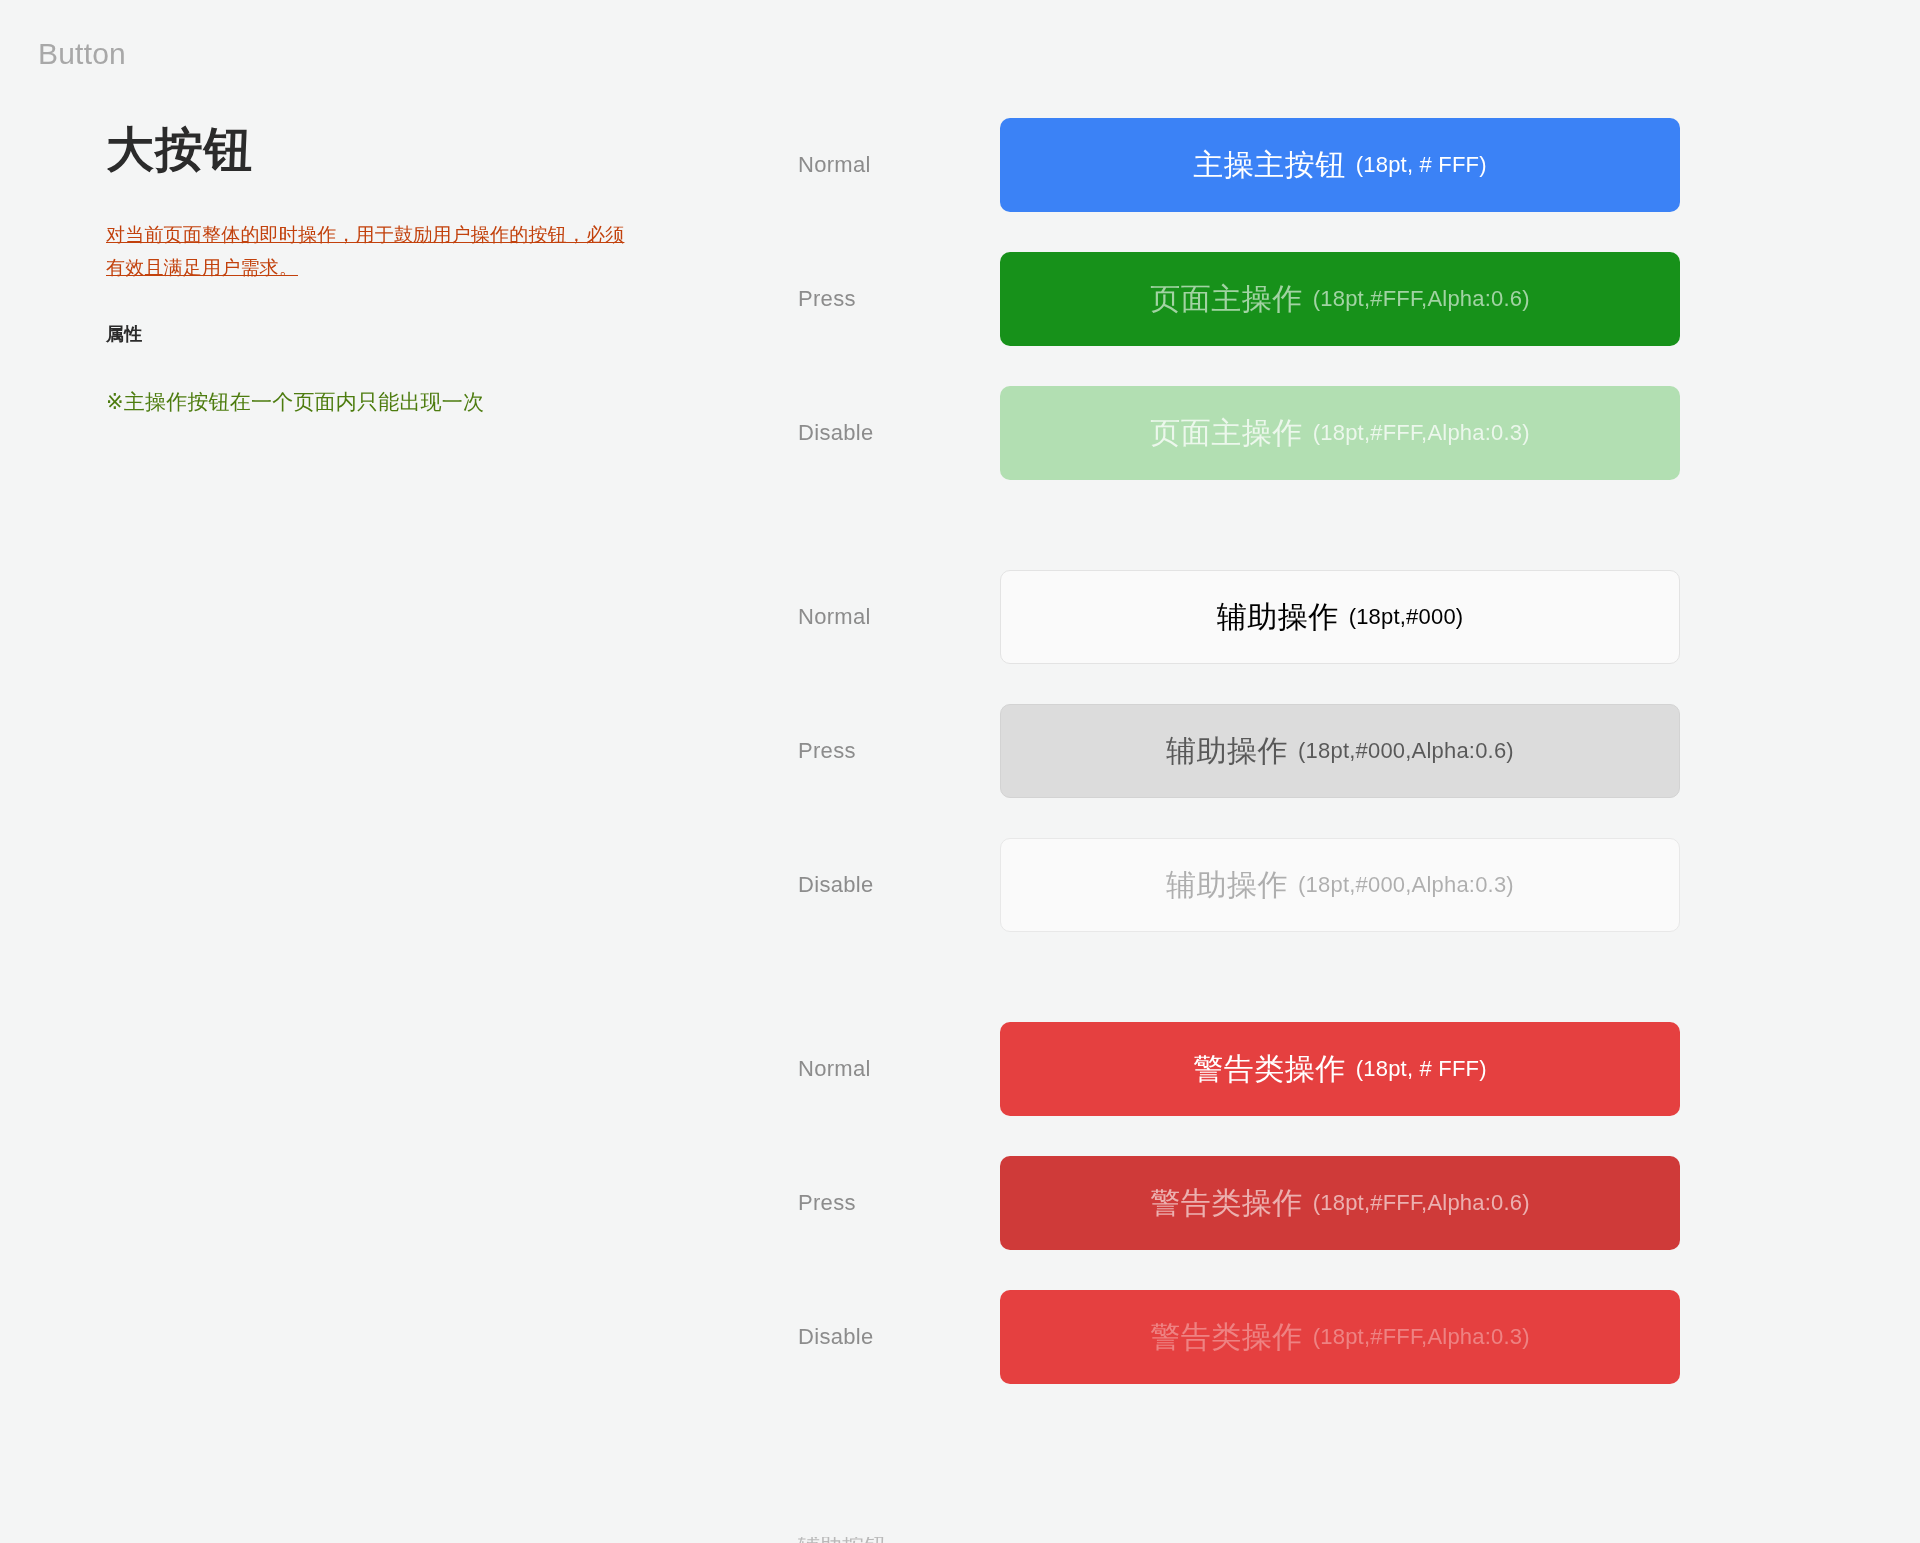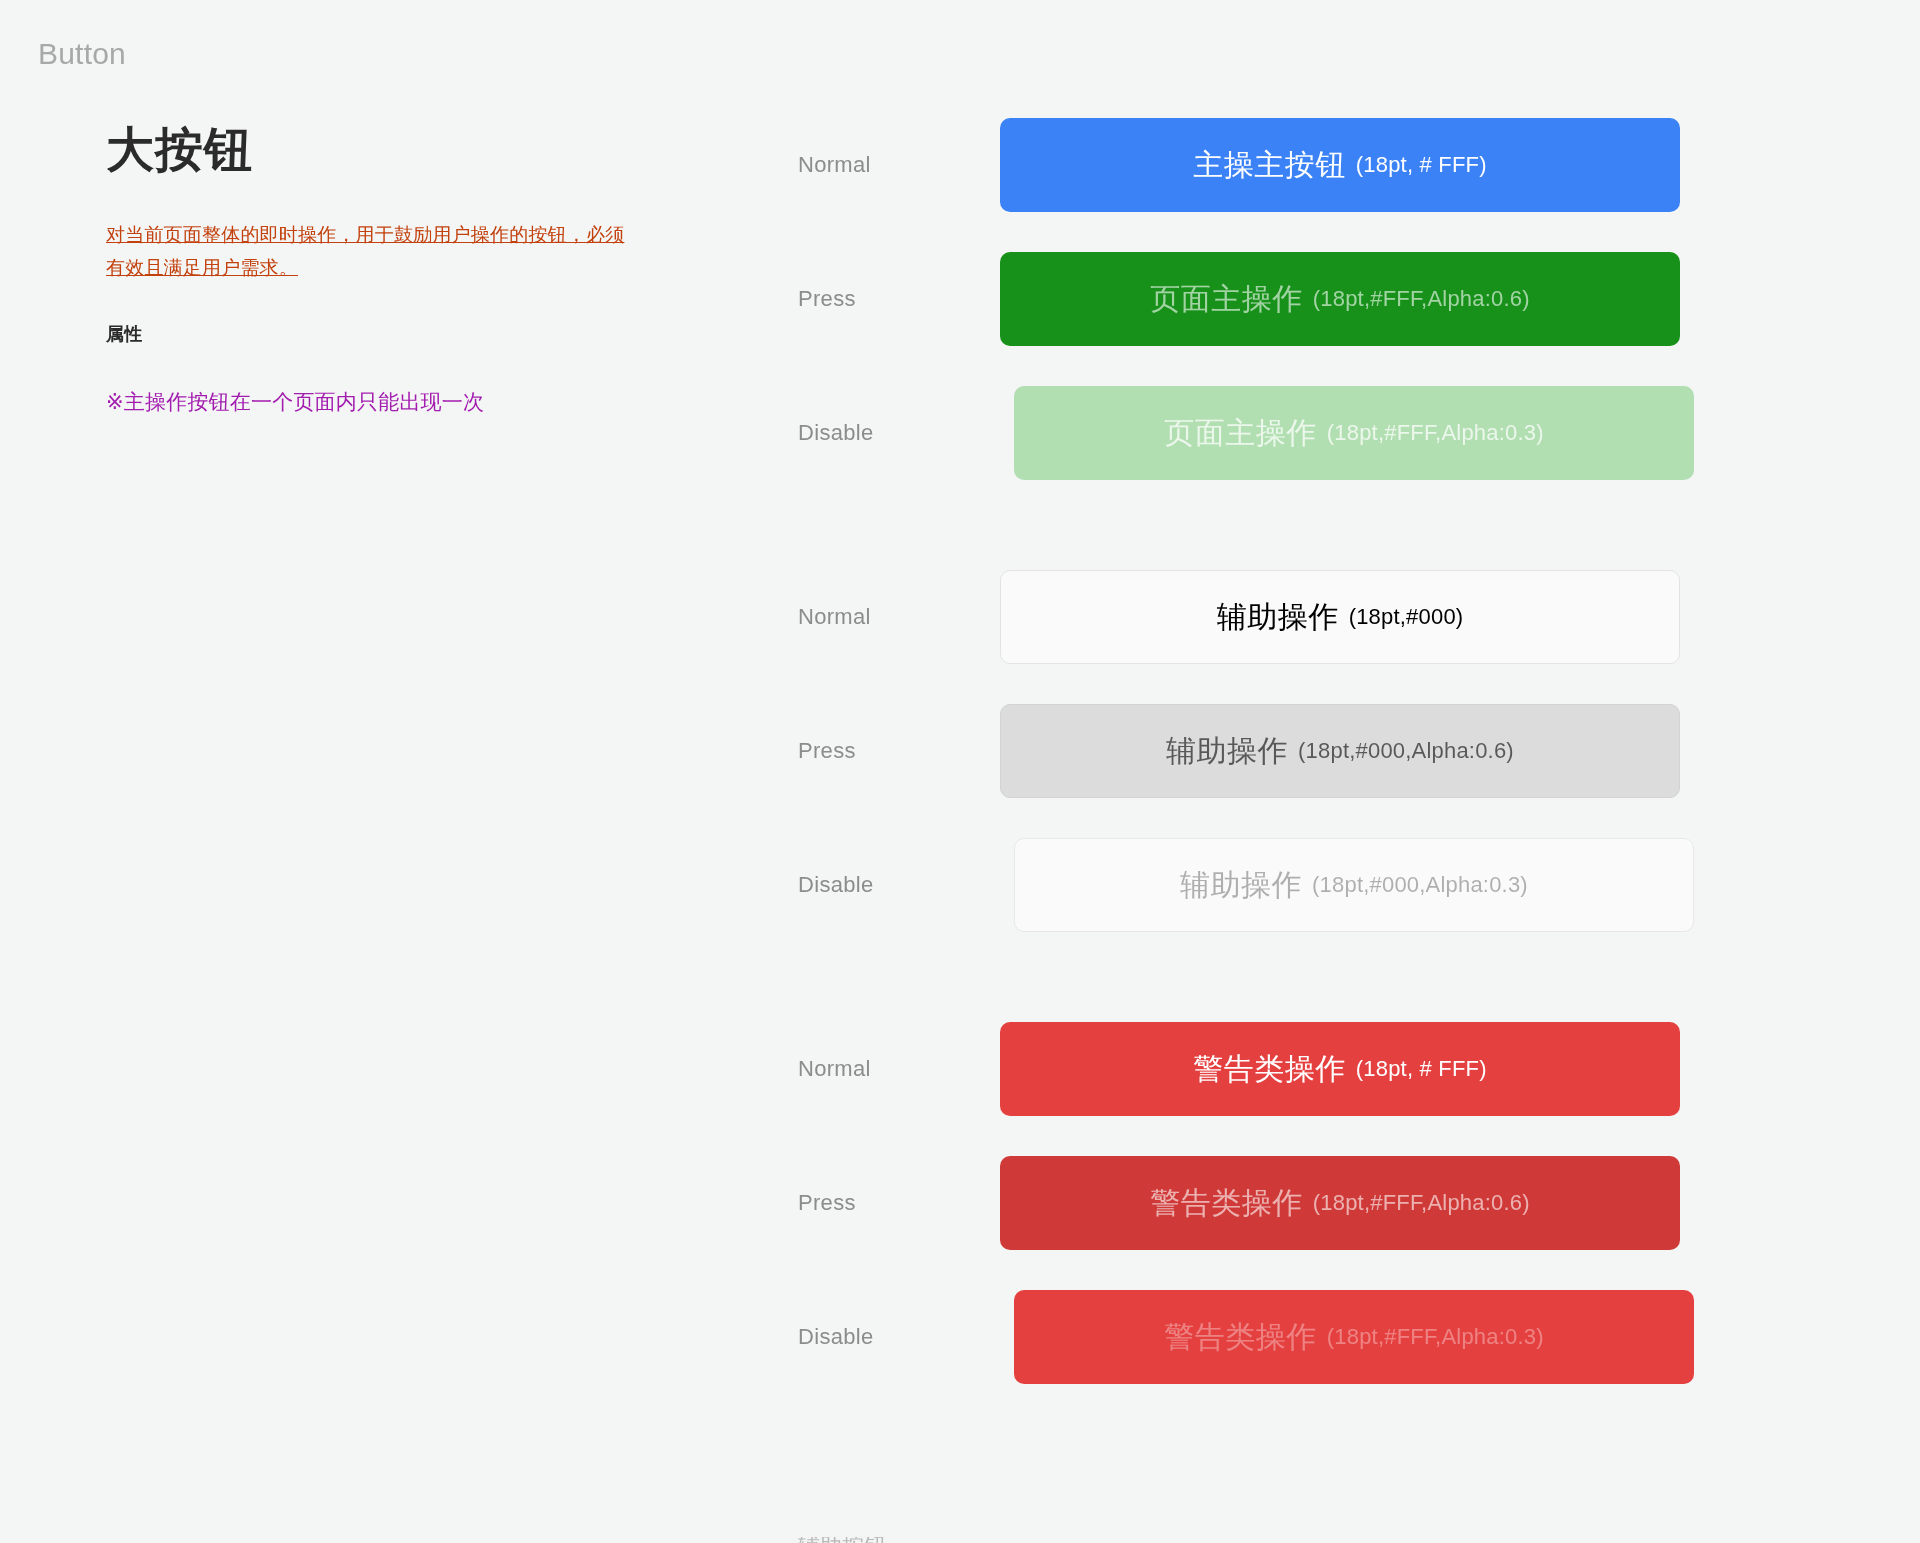--- a/index.html
+++ b/index.html
@@ -62,21 +62,21 @@
     font-size: 18px;
     font-weight: 700;
     line-height: 1.75;
     color: #2b2b2b;
     margin: 0;
     letter-spacing: 0.2px;
   }
   .doc-note {
     font-size: 21px;
     line-height: 1.75;
-    color: #a21caf;
+    color: #4d7c0f;
     margin: 34px 0 0 0;
     letter-spacing: 0.2px;
   }
 
   
   .specimens {
     position: absolute;
     left: 740px;
     top: 118px;
     width: 1060px;
@@ -84,21 +84,21 @@
   .spec-group {
     margin-bottom: 90px;
   }
   .spec-group:last-child { margin-bottom: 0; }
 
   .spec-row {
     display: flex;
     align-items: center;
     margin-bottom: 40px;
   }
-  .spec-row:last-child { margin-bottom: 0; gap: 14px; }
+  .spec-row:last-child { margin-bottom: 0; }
 
   .state-label {
     width: 260px;
     flex: 0 0 260px;
     font-size: 22px;
     color: #8c8c8c;
     letter-spacing: 0.3px;
     padding-left: 58px;
     box-sizing: border-box;
   }

